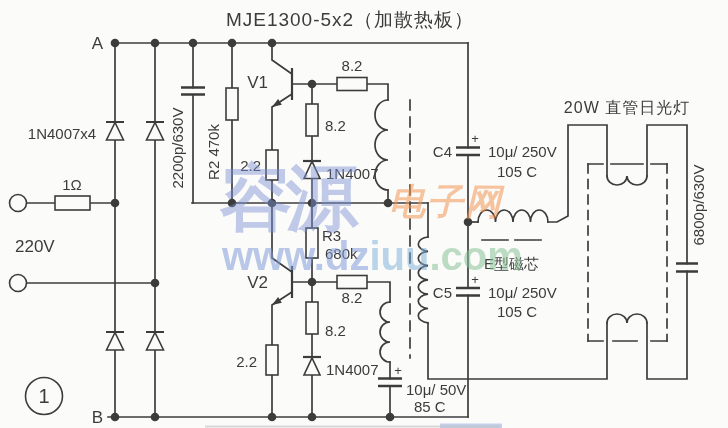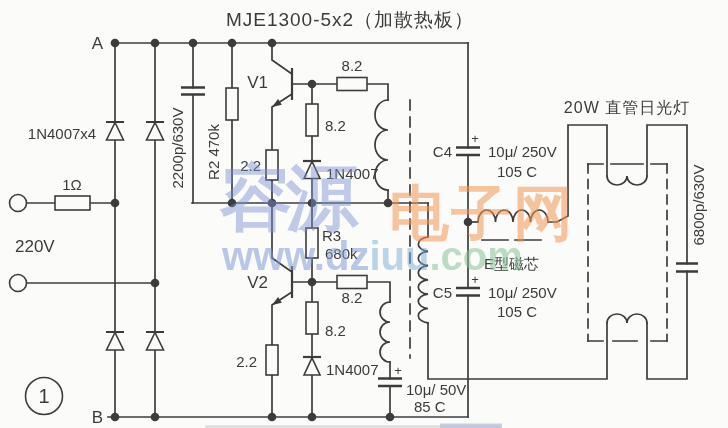--- a/index.html
+++ b/index.html
@@ -9,21 +9,21 @@
   svg text{fill:#3c3c3c;font-family:"Liberation Sans", sans-serif;}
   .t15{font-size:15px;}
   .t13{font-size:13px;}
   .t17{font-size:17px;}
   .t19{font-size:19px;letter-spacing:1px;}
   .t16{font-size:16px;letter-spacing:1px;}
   .t20{font-size:20px;}
   .wm{position:absolute;pointer-events:none;font-weight:bold;line-height:1;white-space:nowrap;
       font-family:"Liberation Sans", sans-serif;z-index:3;}
   .wm-brand{left:220px;top:162px;font-size:72px;letter-spacing:-6px;color:rgba(122,144,212,.46);}
-  .wm-suffix{left:389px;top:184px;font-size:60px;letter-spacing:2px;color:rgba(242,150,84,.55);}
+  .wm-suffix{left:389px;top:184px;font-size:36px;letter-spacing:2px;color:rgba(242,150,84,.55);font-style:italic;}
   .wm-url{left:222px;top:236px;font-size:40px;}
   .wm-url .p1{color:rgba(130,155,215,.55);margin-top:47px;}
   .wm-url .p2{color:rgba(125,175,215,.52);}
   .wm-url .p3{color:rgba(135,195,150,.55);margin-top:12px;}
 </style>
 </head>
 <body>
 
 <div class="stage">
 

